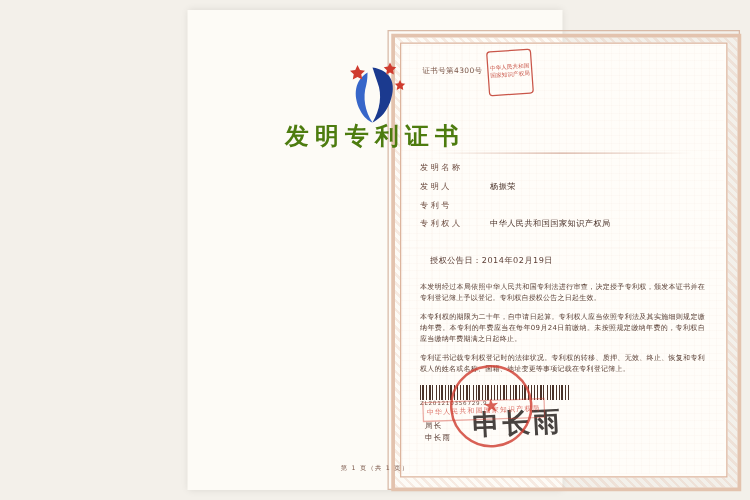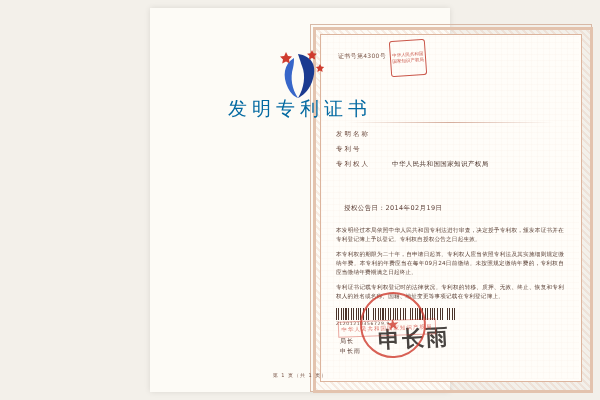--- a/index.html
+++ b/index.html
@@ -56,22 +56,22 @@
     transform:rotate(-4deg);
     opacity:.85;
   }
   
   .emblem{
     position:absolute;left:50%;top:40px;transform:translateX(-50%);
     width:64px;height:52px;
   }
   .title{
     position:absolute;left:0;right:0;top:88px;text-align:center;
-    font-size:19px;letter-spacing:5px;color:#0369a1;
-    font-family:"DejaVu Sans", sans-serif;font-weight:normal;
+    font-size:19px;letter-spacing:5px;color:#4d7c0f;
+    font-family:"DejaVu Sans", sans-serif;font-weight:bold;
   }
   .title-rule{
     position:absolute;left:196px;top:114px;width:208px;height:1px;
     background:linear-gradient(90deg,rgba(200,150,125,0),rgba(185,120,95,.6),rgba(200,150,125,0));
   }
   .fields{
     position:absolute;left:186px;top:122px;width:230px;
   }
   .field{
     display:flex;align-items:center;margin-bottom:6px;
@@ -161,20 +161,24 @@
     </div>
 
     <div class="title">发明专利证书</div>
     <div class="title-rule"></div>
 
     <div class="fields">
       <div class="field">
         <span class="lbl">发明名称</span>
       </div>
       <div class="field">
+        <span class="lbl">发明人</span>
+        <span class="val">杨振荣</span>
+      </div>
+      <div class="field">
         <span class="lbl">专利号</span>
       </div>
       <div class="field">
         <span class="lbl">专利权人</span>
         <span class="val">中华人民共和国国家知识产权局</span>
       </div>
     </div>
 
     <div class="issue-line">授权公告日：2014年02月19日</div>
 

